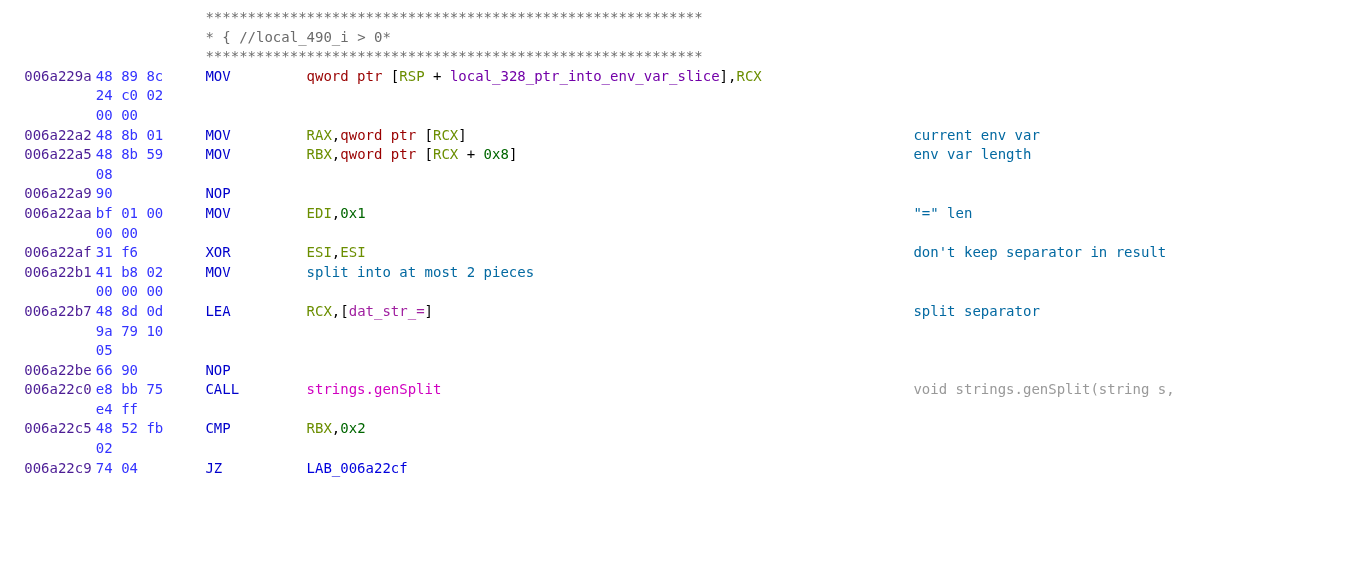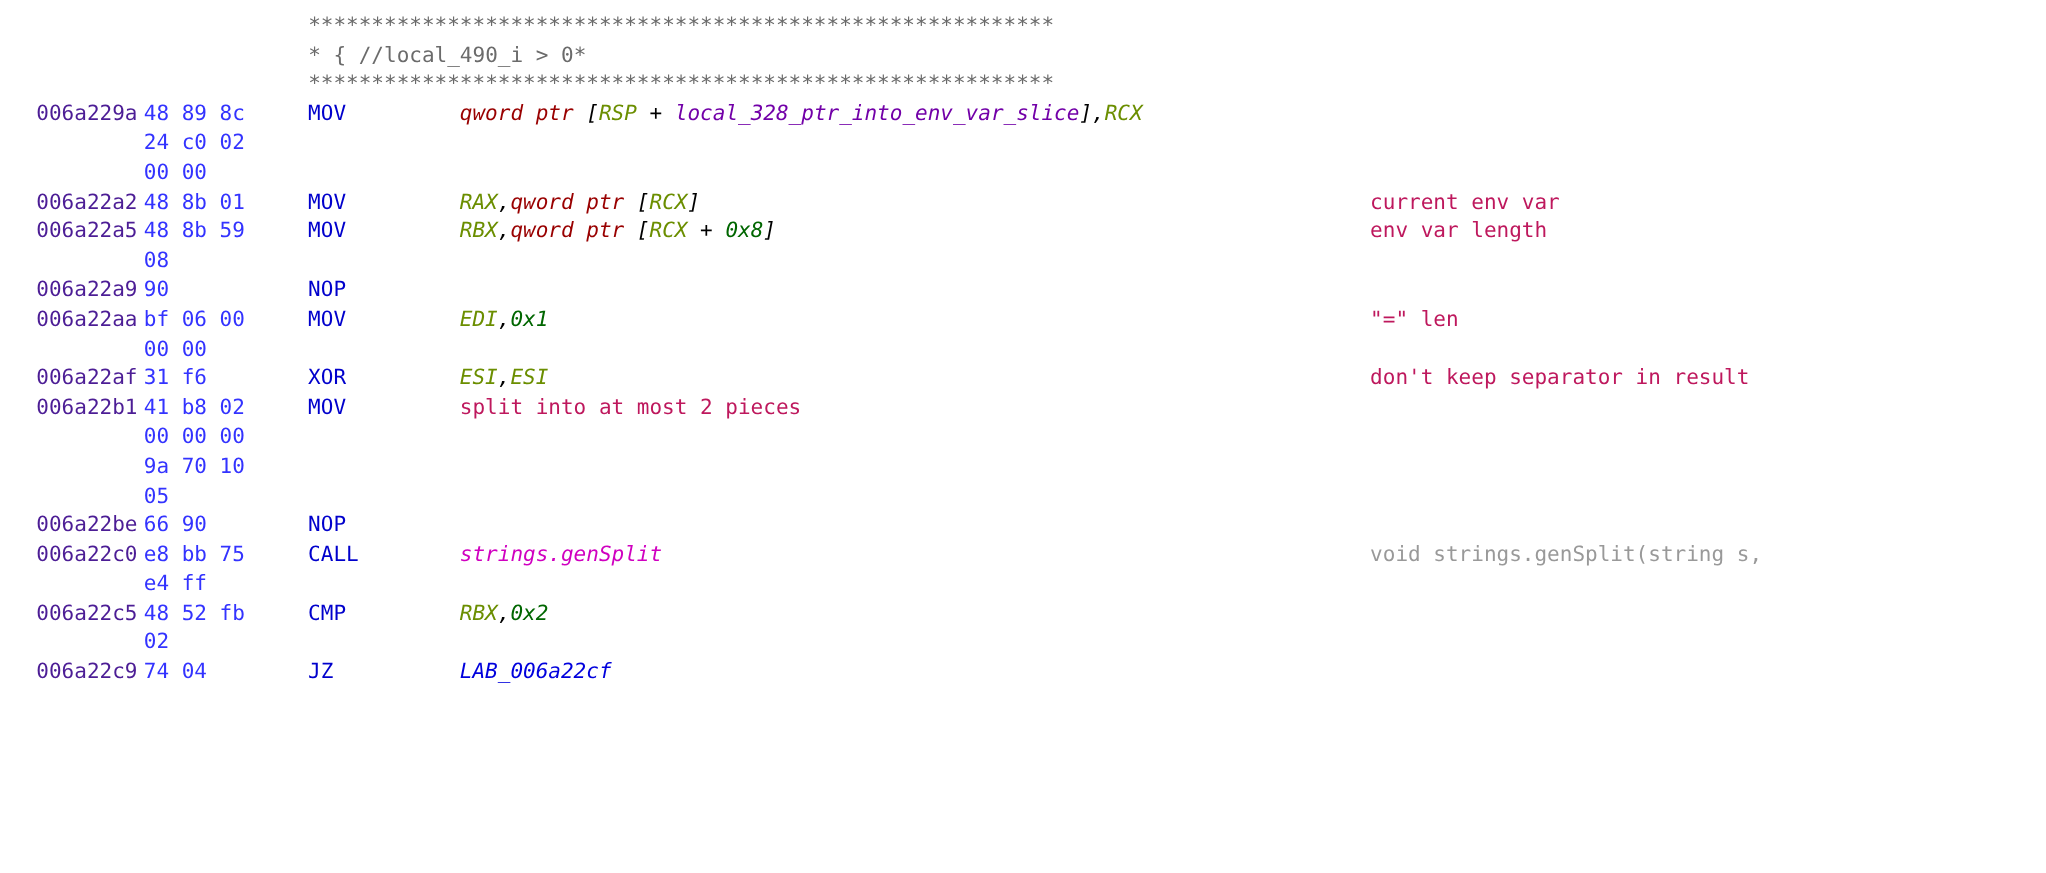--- a/index.html
+++ b/index.html
@@ -31,25 +31,24 @@
     color: #3333ff;
   }
   .col-mn {
     display: inline-block;
     width: 12ch;
     color: #0000cc;
   }
   .col-op {
     display: inline-block;
     width: 72ch;
-    font-style: italic;
   }
   .col-com {
     display: inline-block;
-    color: #be185d;
+    color: #0369a1;
   }
   .col-ctext {
     color: #999999;
   }
   .reg { color: #6b8e00; }
   .txt { color: #000000; }
   .num { color: #006600; }
   .var { color: #7200a8; }
   .sym { color: #a020a0; }
   .call { color: #d000c0; text-align: right; }
@@ -115,21 +114,21 @@
         <span class="col-bytes">08</span>
       </div>
       <div class="row">
         <span class="col-addr">006a22a9</span>
         <span class="col-bytes">90</span>
         <span class="col-mn">NOP</span>
         <span class="col-op"></span>
       </div>
       <div class="row">
         <span class="col-addr">006a22aa</span>
-        <span class="col-bytes">bf 06 00</span>
+        <span class="col-bytes">bf 01 00</span>
         <span class="col-mn">MOV</span>
         <span class="col-op"><span class="reg">EDI</span><span class="txt">,</span><span class="num">0x1</span></span>
         <span class="col-com">"=" len</span>
       </div>
       <div class="row">
         <span class="indent-addr"></span>
         <span class="col-bytes">00 00</span>
       </div>
       <div class="row">
         <span class="col-addr">006a22af</span>
@@ -142,22 +141,29 @@
         <span class="col-addr">006a22b1</span>
         <span class="col-bytes">41 b8 02</span>
         <span class="col-mn">MOV</span>
         <span class="col-com">split into at most 2 pieces</span>
       </div>
       <div class="row">
         <span class="indent-addr"></span>
         <span class="col-bytes">00 00 00</span>
       </div>
       <div class="row">
-        <span class="indent-addr"></span>
-        <span class="col-bytes">9a 70 10</span>
+        <span class="col-addr">006a22b7</span>
+        <span class="col-bytes">48 8d 0d</span>
+        <span class="col-mn">LEA</span>
+        <span class="col-op"><span class="reg">RCX</span><span class="txt">,</span><span class="txt">[</span><span class="sym">dat_str_=</span><span class="txt">]</span></span>
+        <span class="col-com">split separator</span>
+      </div>
+      <div class="row">
+        <span class="indent-addr"></span>
+        <span class="col-bytes">9a 79 10</span>
       </div>
       <div class="row">
         <span class="indent-addr"></span>
         <span class="col-bytes">05</span>
       </div>
       <div class="row">
         <span class="col-addr">006a22be</span>
         <span class="col-bytes">66 90</span>
         <span class="col-mn">NOP</span>
         <span class="col-op"></span>

